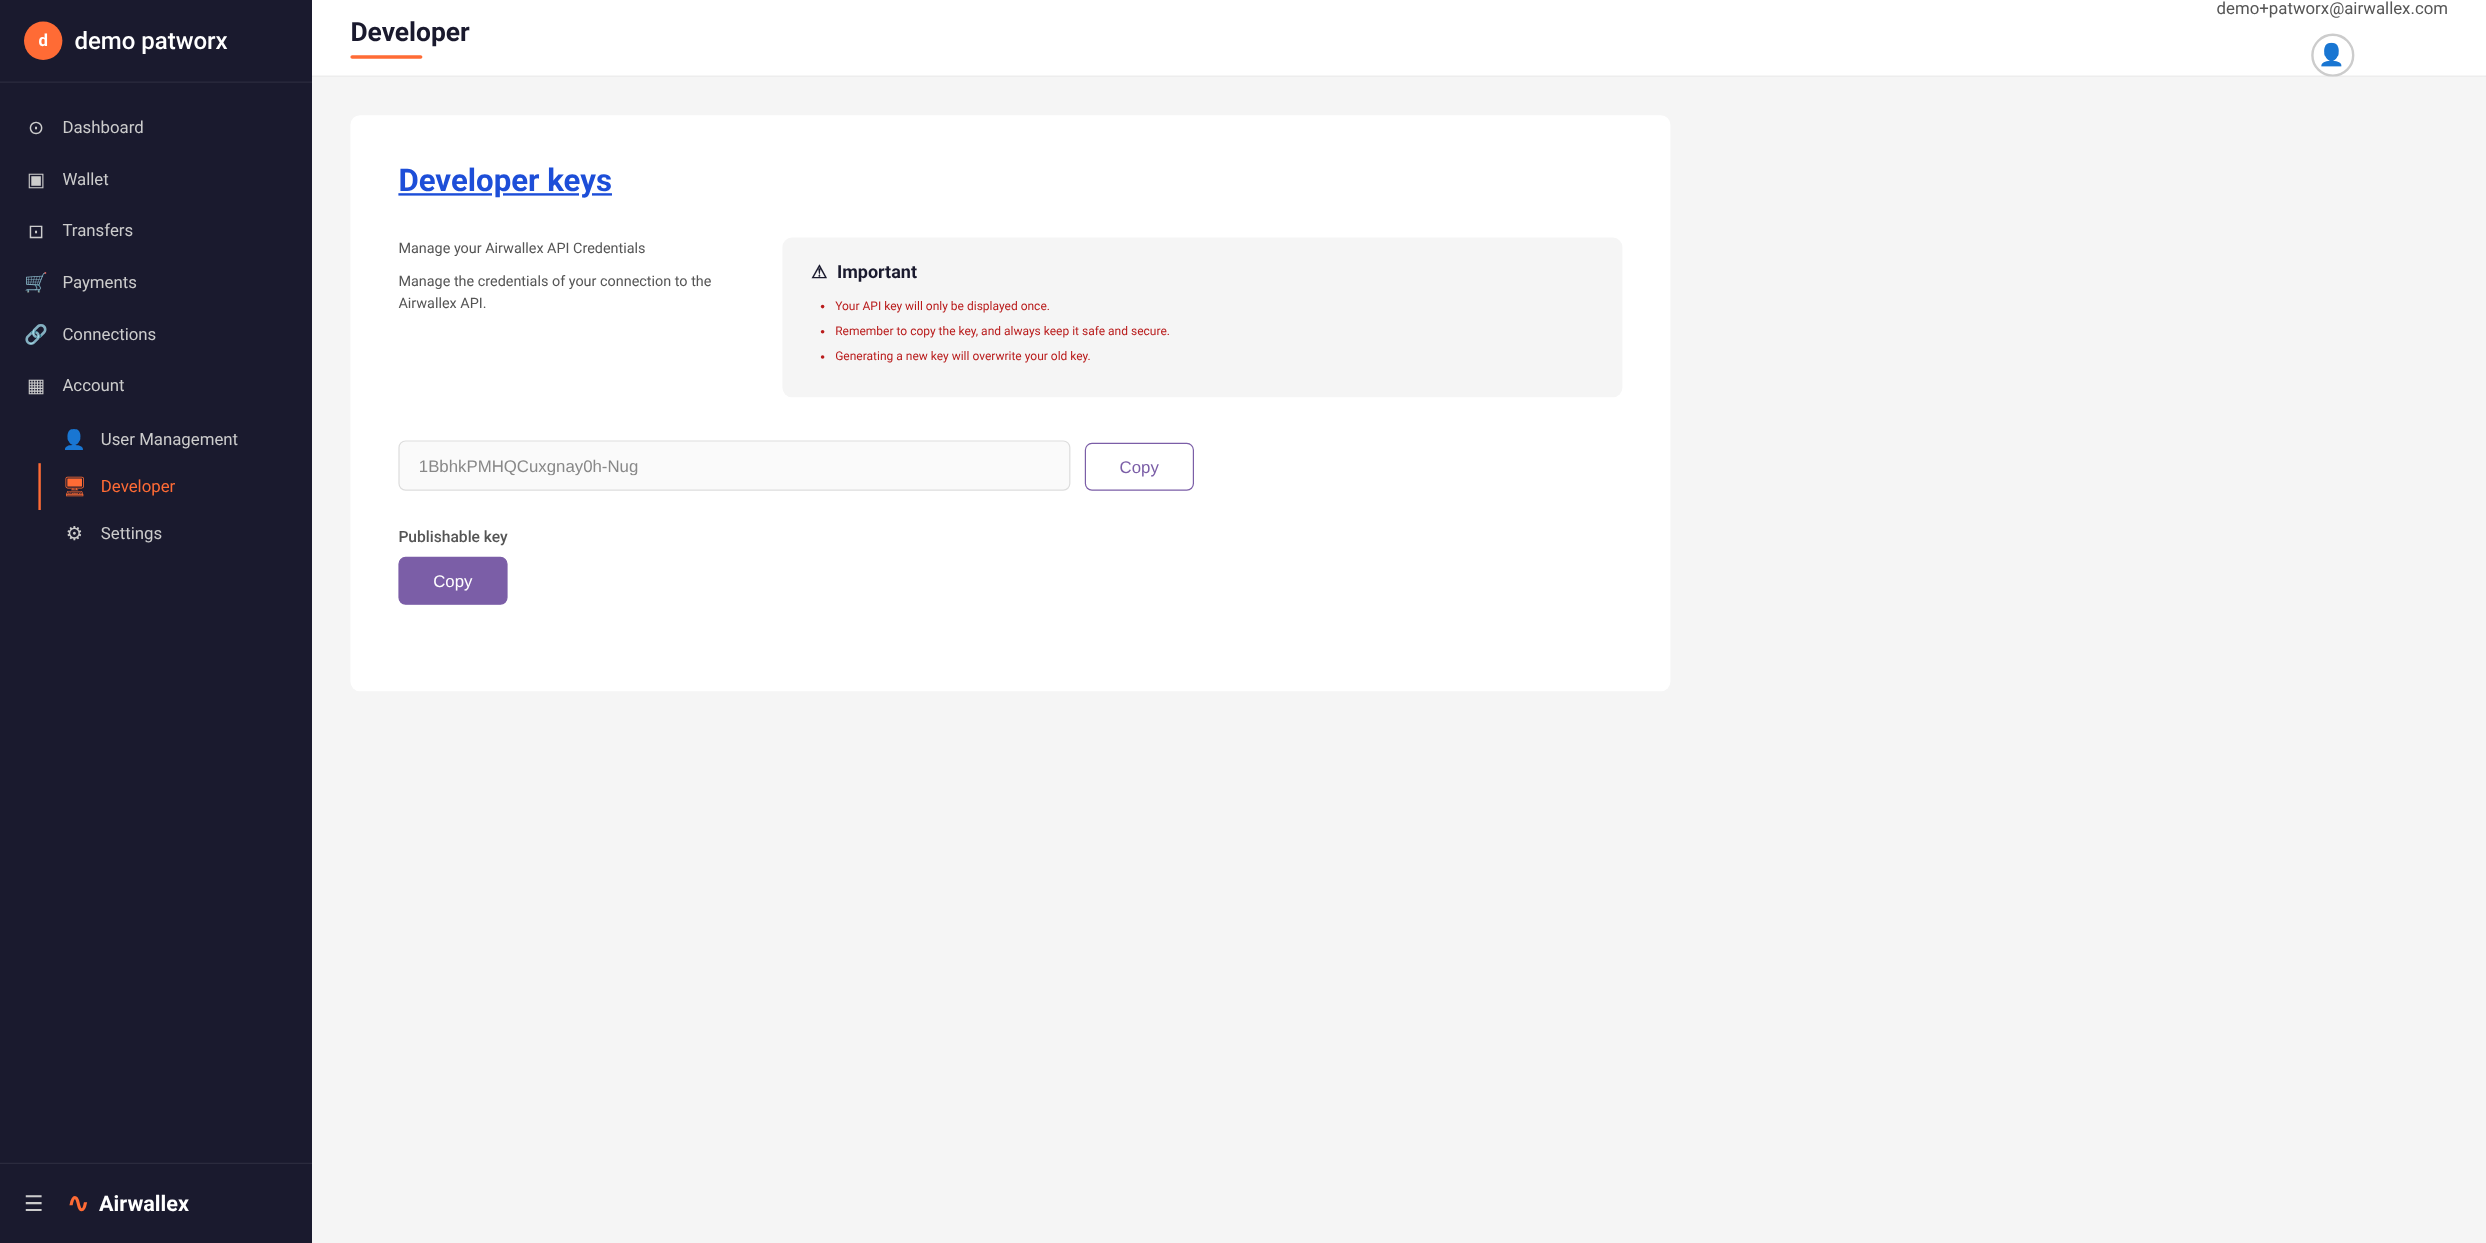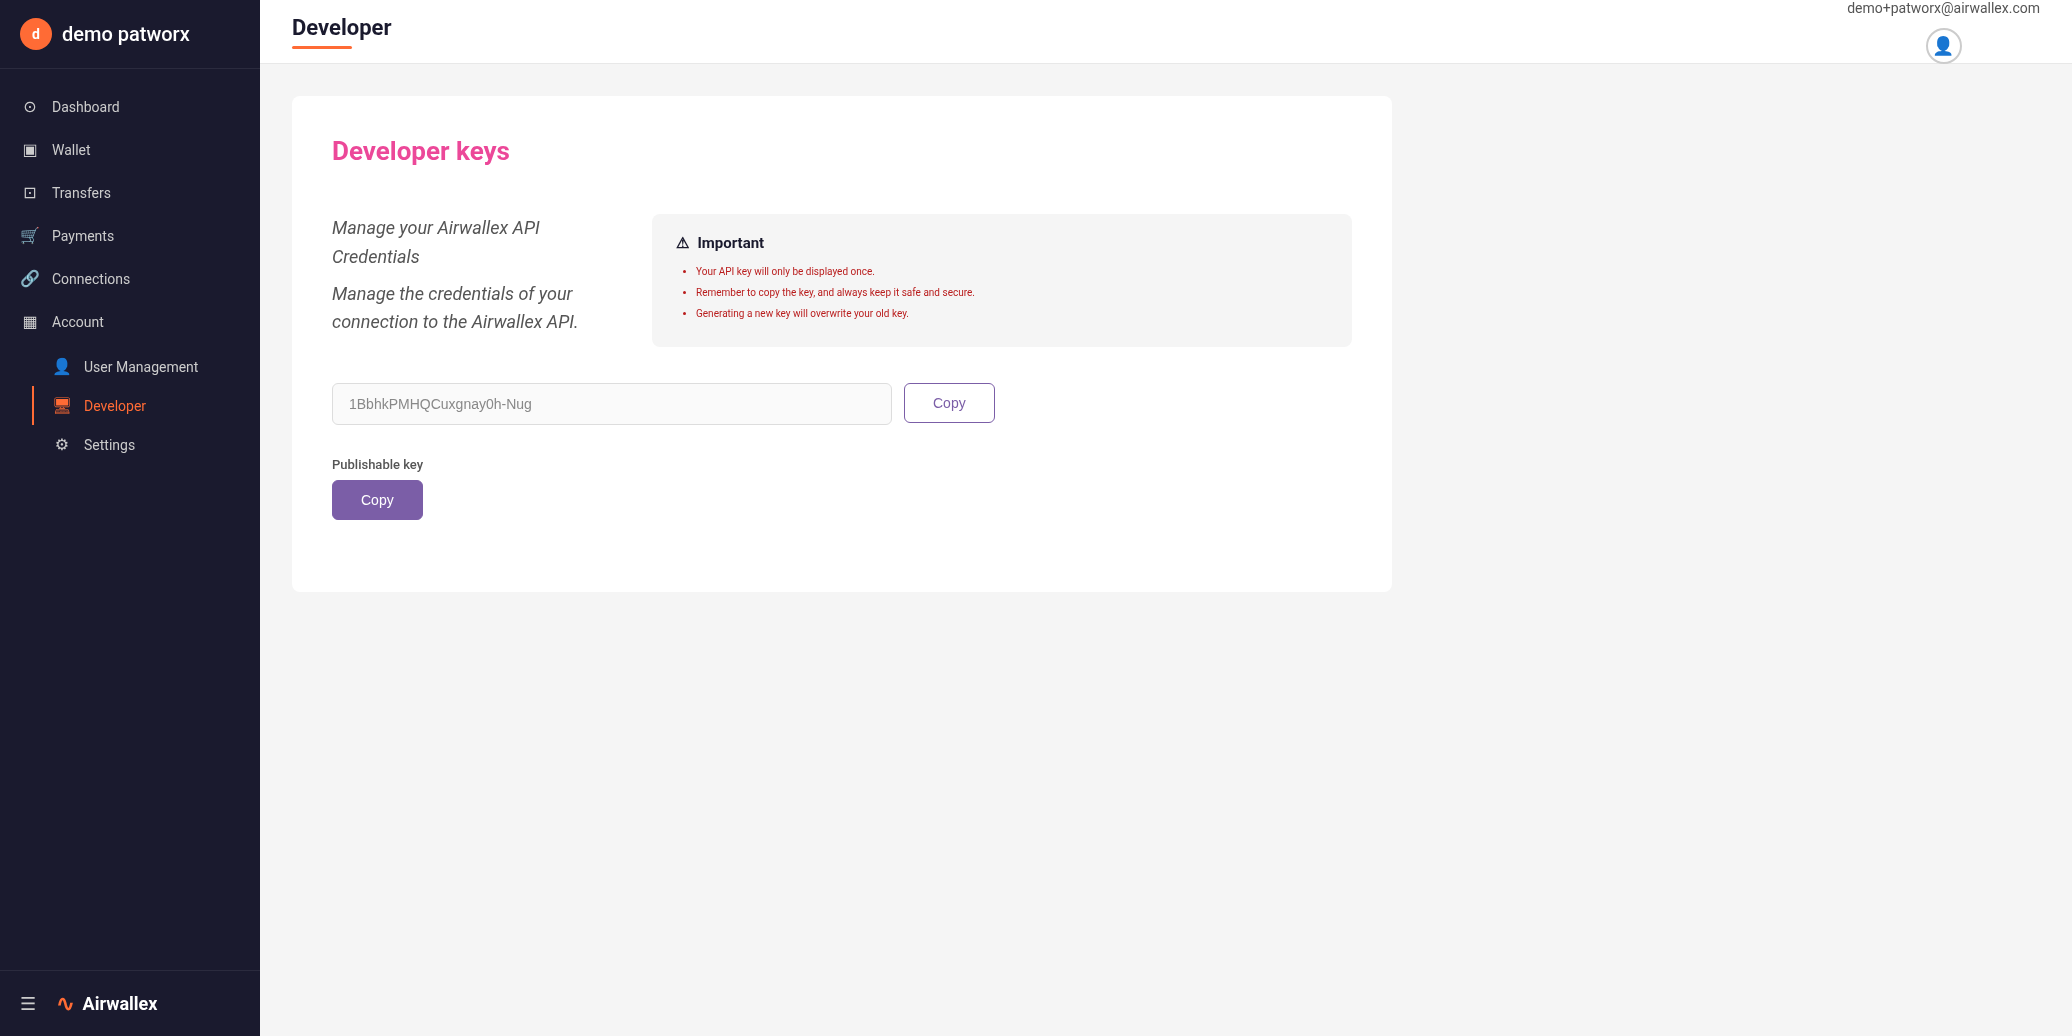--- a/index.html
+++ b/index.html
@@ -138,33 +138,33 @@
       padding: 32px;
       background: #f5f5f5;
     }
     .card {
       background: #fff;
       border-radius: 8px;
       padding: 40px;
       max-width: 1100px;
     }
     .card-title {
-      font-size: 26px; font-weight: 700; color: #ec4899; margin-bottom: 48px;
+      font-size: 26px; font-weight: 700; color: #1d4ed8; margin-bottom: 32px; text-decoration: underline;
     }
     .card-intro-row {
       display: flex;
       gap: 40px;
       margin-bottom: 36px;
       align-items: flex-start;
     }
     .card-intro-text {
       flex: 0 0 280px;
     }
     .card-intro-text p {
-      font-size: 18px; color: #555; line-height: 1.6; margin-bottom: 8px; font-style: italic;
+      font-size: 12px; color: #555; line-height: 1.6; margin-bottom: 8px;
     }
     .important-box {
       flex: 1;
       background: #f5f5f5;
       border-radius: 8px;
       padding: 20px 24px;
     }
     .important-title {
       display: flex; align-items: center; gap: 8px;
       font-size: 15px; font-weight: 700; color: #1a1a2e; margin-bottom: 12px;
@@ -176,21 +176,21 @@
     .important-box ul li {
       font-size: 10px; color: #b91c1c; margin-bottom: 6px; line-height: 1.5;
     }
 
     
     .field-section { margin-bottom: 32px; }
     .field-label {
       font-size: 13px; font-weight: 500; color: #555; margin-bottom: 8px;
     }
     .field-row {
-      display: flex; align-items: flex-start; gap: 12px;
+      display: flex; align-items: flex-end; gap: 12px;
     }
     .field-input {
       flex: 1;
       border: 1px solid #ddd;
       border-radius: 6px;
       padding: 12px 16px;
       font-size: 14px;
       color: #888;
       background: #fff;
       outline: none;

